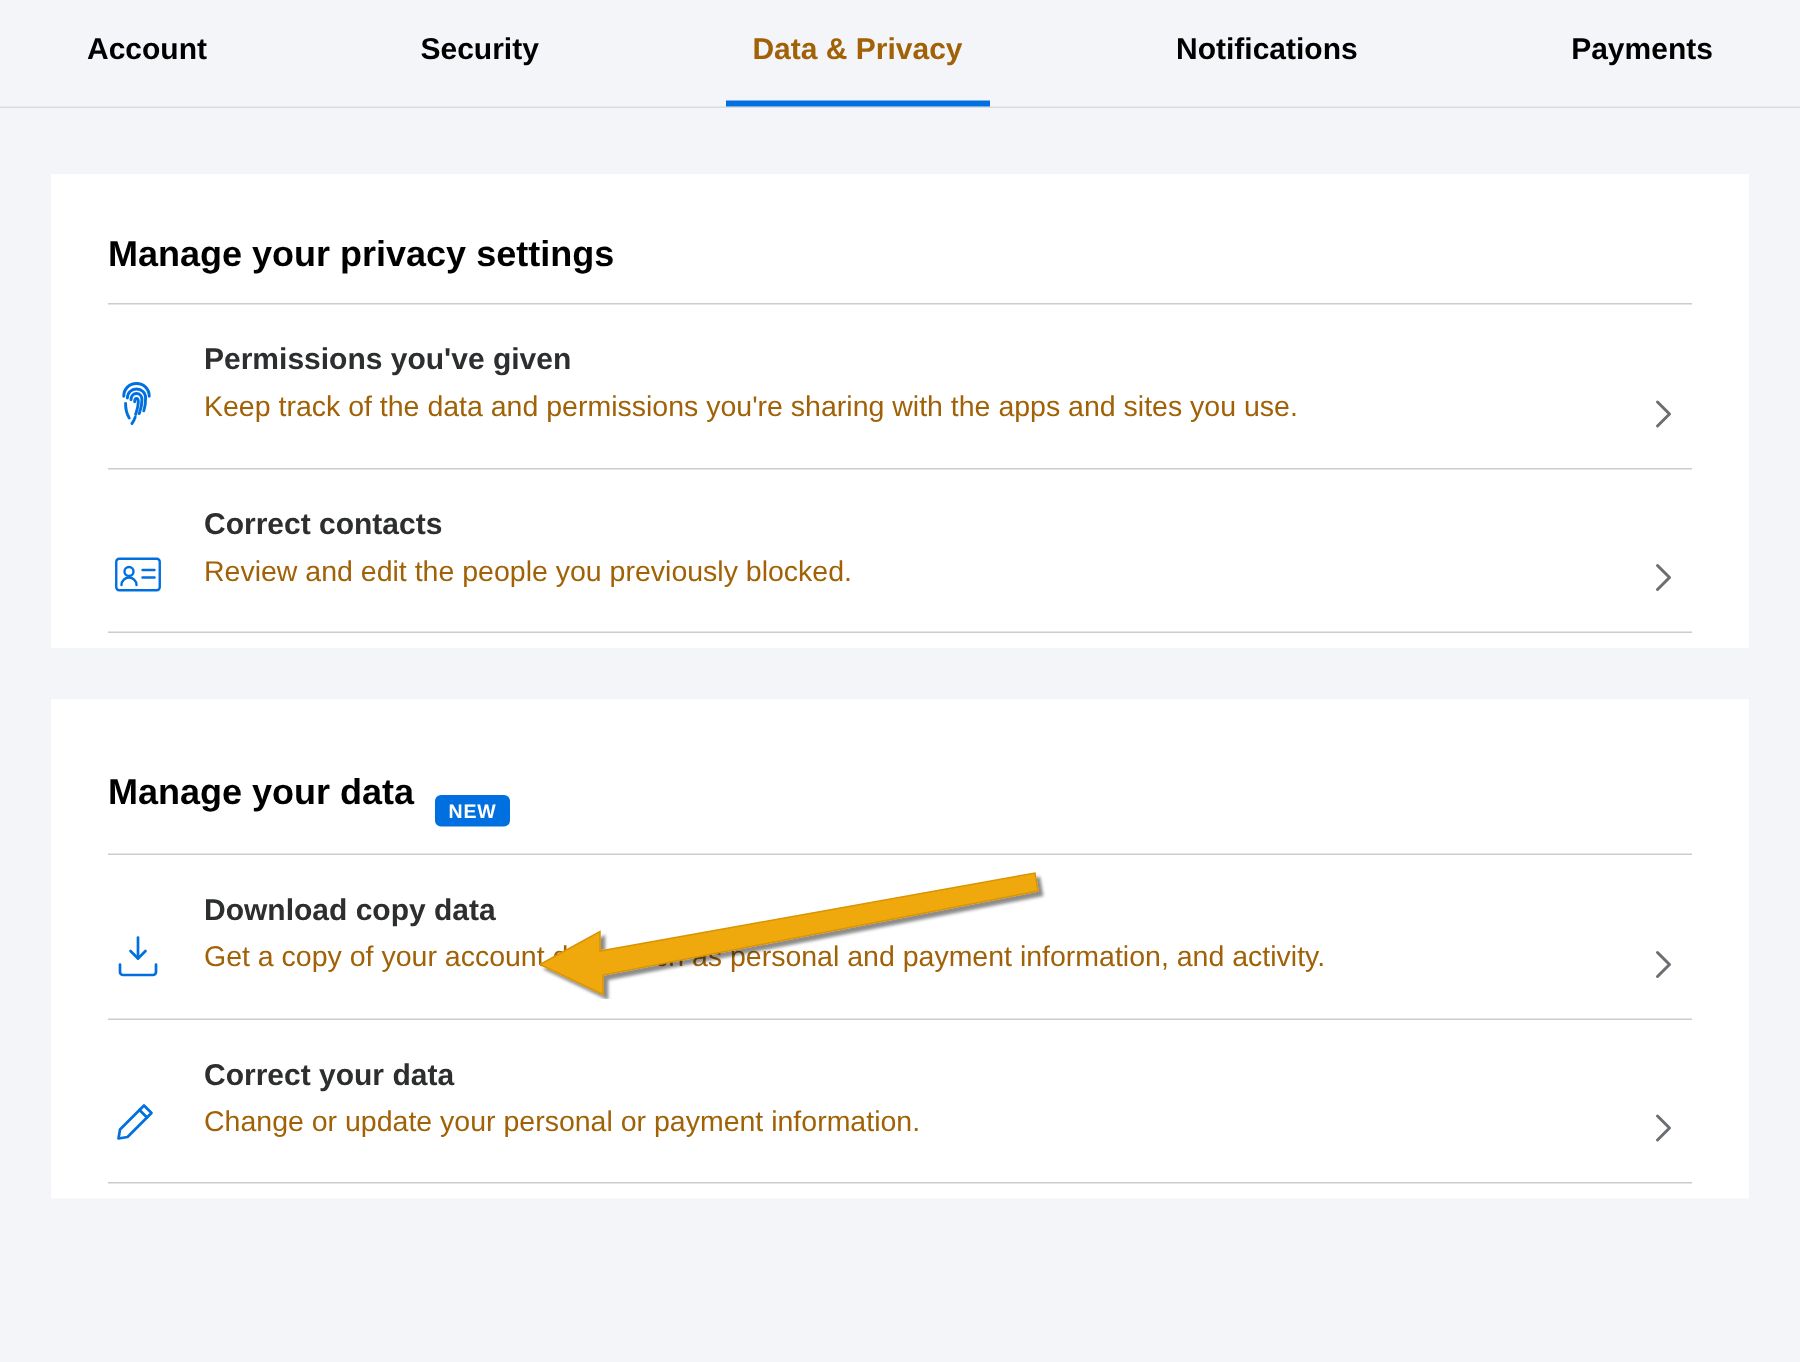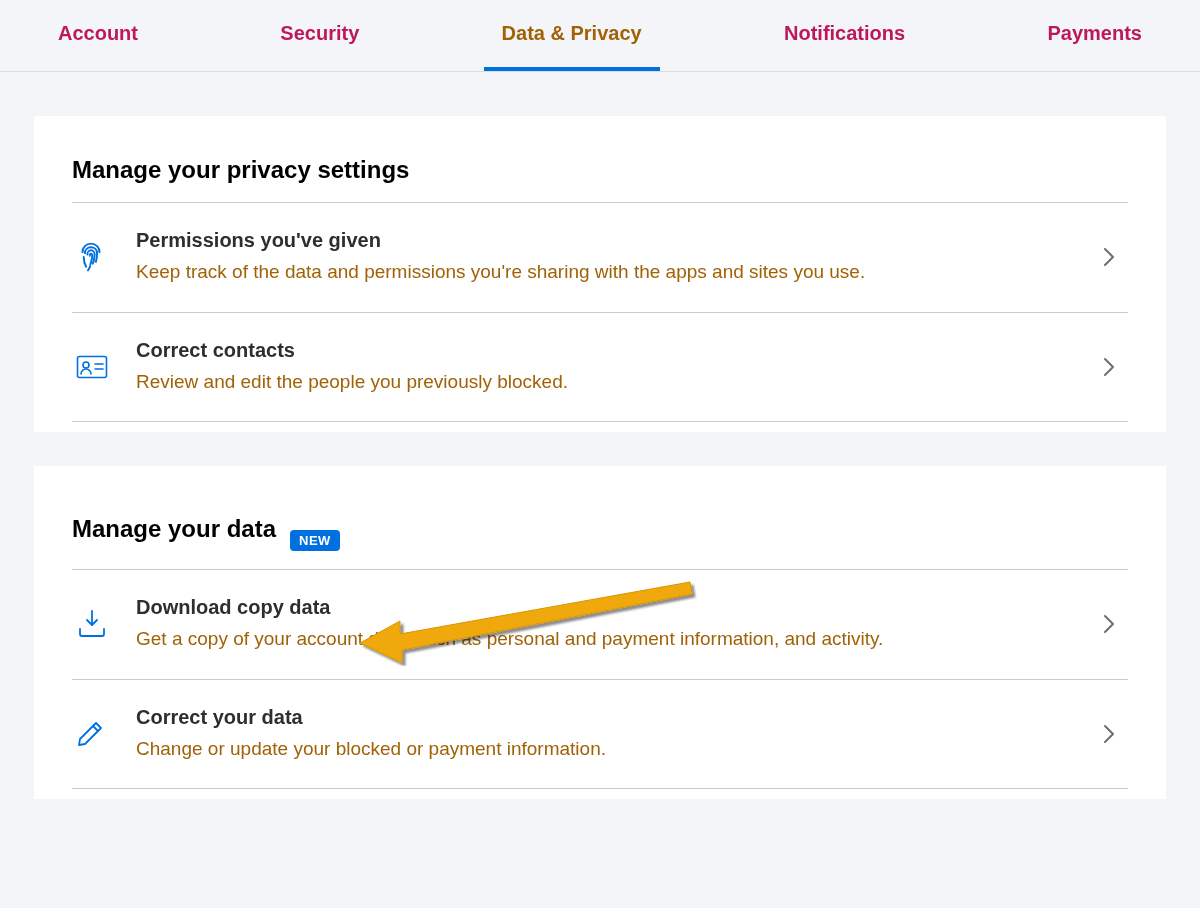--- a/index.html
+++ b/index.html
@@ -15,21 +15,21 @@
     display: flex;
     justify-content: space-between;
     padding: 0 30px;
     border-bottom: 1px solid #d9dce0;
     background: #f3f5f8;
   }
   .tab {
     padding: 22px 28px 26px 28px;
     font-size: 20px;
     font-weight: 700;
-    color: #be185d;
+    color: #000000;
     cursor: pointer;
     position: relative;
   }
   .tab.active {
     color: #a16207;
   }
   .tab.active::after {
     content: "";
     position: absolute;
     left: 10px;
@@ -64,21 +64,21 @@
     color: #fff;
     font-size: 13px;
     font-weight: 700;
     padding: 3px 9px;
     border-radius: 4px;
     letter-spacing: 0.5px;
     margin-top: 24px;
   }
   .row {
     display: flex;
-    align-items: center;
+    align-items: flex-end;
     padding: 26px 4px 26px 4px;
     border-bottom: 1px solid #c9ccd0;
     cursor: pointer;
   }
   .row-icon {
     width: 60px;
     flex: 0 0 60px;
     display: flex;
     align-items: center;
     justify-content: flex-start;
@@ -201,21 +201,21 @@
 
     <div class="row">
       <div class="row-icon">
         <svg width="28" height="28" viewBox="0 0 28 28" fill="none" stroke="#0070e0" stroke-width="1.8" stroke-linecap="round" stroke-linejoin="round">
           <path d="M20 3 l5 5 L9 24 l-6 1 1-6 Z"></path>
           <line x1="17" y1="6" x2="22" y2="11"></line>
         </svg>
       </div>
       <div class="row-body">
         <div class="row-title">Correct your data</div>
-        <div class="row-desc">Change or update your blocked or payment information.</div>
+        <div class="row-desc">Change or update your personal or payment information.</div>
       </div>
       <div class="row-chevron">
         <svg width="12" height="20" viewBox="0 0 12 20" fill="none" stroke="#6b6e72" stroke-width="2" stroke-linecap="round" stroke-linejoin="round">
             <polyline points="2,2 10,10 2,18"></polyline>
           </svg>
       </div>
     </div>
   </div>
 
 </div>

